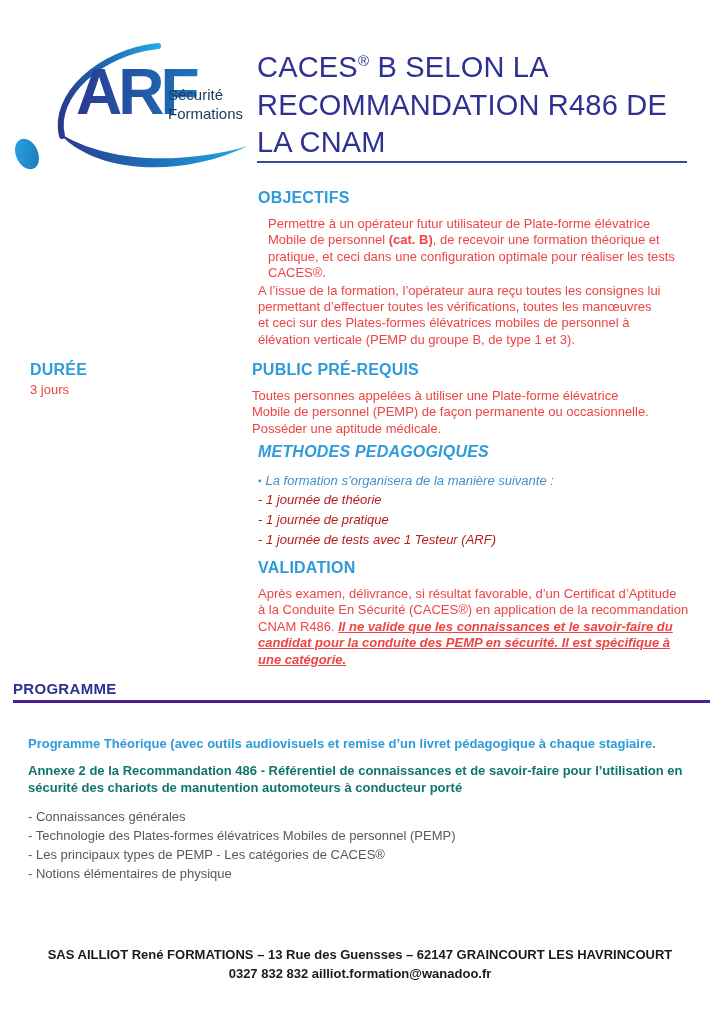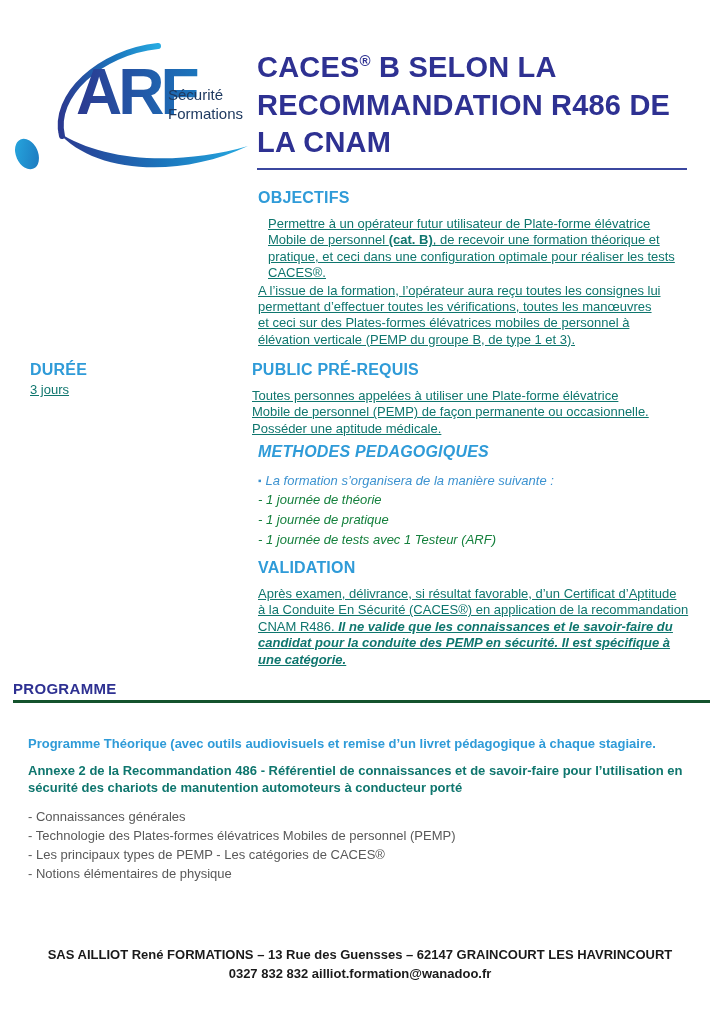--- a/index.html
+++ b/index.html
@@ -10,54 +10,54 @@
     font-family:"Liberation Sans", sans-serif;
     overflow:hidden;
     margin:0 auto;
   }
   .pre{white-space:pre-line;}
   
   .logo{position:absolute;left:8px;top:20px;width:248px;height:158px;}
   
   .title{
     position:absolute;left:257px;top:30px;width:430px;
-    font-size:29px;font-weight:bold;line-height:1.28;
+    font-size:29px;font-weight:normal;line-height:1.28;
     color:#2E3192;letter-spacing:0.2px;
-    border-bottom:2px solid #3B479F;padding-bottom:7px;
+    border-bottom:2px solid #3B479F;
   }
   .title sup{font-size:15px;line-height:0;}
   
   .h-blue{
     font-size:16px;font-weight:bold;color:#2F9BD8;
     margin:15px 0 9px 0;letter-spacing:0.2px;
   }
   .italic{font-style:italic;}
   
   .body-txt{
-    font-size:13px;color:#0f766e;line-height:1.26;margin:0;text-decoration:underline;
+    font-size:13px;color:#ef4444;line-height:1.26;margin:0;
   }
   .sec{position:absolute;width:462px;}
   .sec-objectifs{left:258px;top:174px;}
   .sec-objectifs .p1{margin-left:10px;margin-bottom:1px;}
   .sec-duree{position:absolute;left:30px;top:346px;width:200px;}
   .sec-public{left:252px;top:346px;}
   .sec-methodes{left:258px;top:428px;}
   .methodes-intro{color:#3C92D0;font-style:italic;font-size:13px;margin:0 0 2px 0;}
   .methodes-bullet{font-size:10px;vertical-align:1px;margin-right:4px;}
-  .methodes-item{font-style:italic;font-size:13px;color:#15803d;line-height:1.55;margin:0;}
+  .methodes-item{font-style:italic;font-size:13px;color:#b91c1c;line-height:1.55;margin:0;}
   .sec-validation{left:258px;top:544px;}
   .valid-underline{
     font-weight:bold;font-style:italic;
     text-decoration:underline;
   }
   
   .programme-head{
     position:absolute;left:13px;top:680px;width:697px;
     font-size:15px;font-weight:bold;color:#2E3192;letter-spacing:0.3px;
-    border-bottom:3px solid #14532d;padding-bottom:3px;
+    border-bottom:3px solid #4c1d95;padding-bottom:3px;
   }
   .prog-theorique{
     position:absolute;left:28px;top:736px;width:682px;
     font-size:13px;font-weight:bold;color:#2F9BD8;line-height:1.3;margin:0;
   }
   .prog-annexe{
     position:absolute;left:28px;top:763px;width:682px;
     font-size:13px;font-weight:bold;color:#0f766e;line-height:1.3;margin:0;
   }
   .prog-list{

